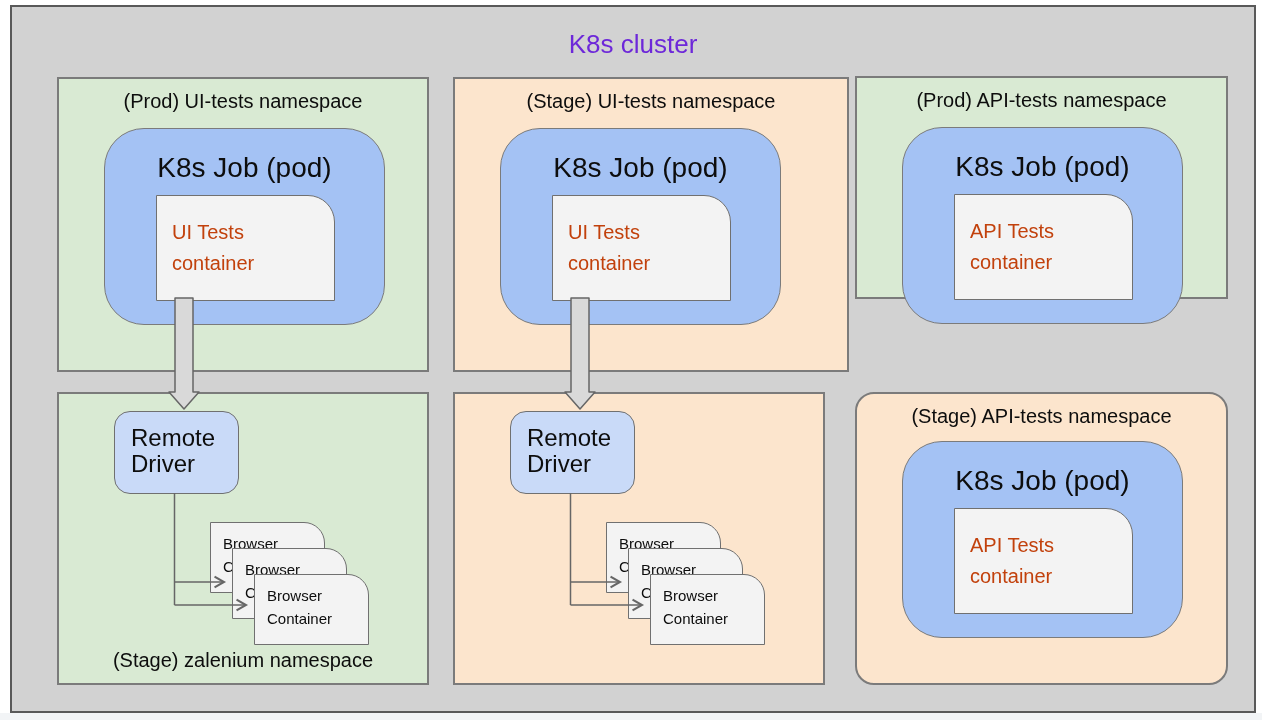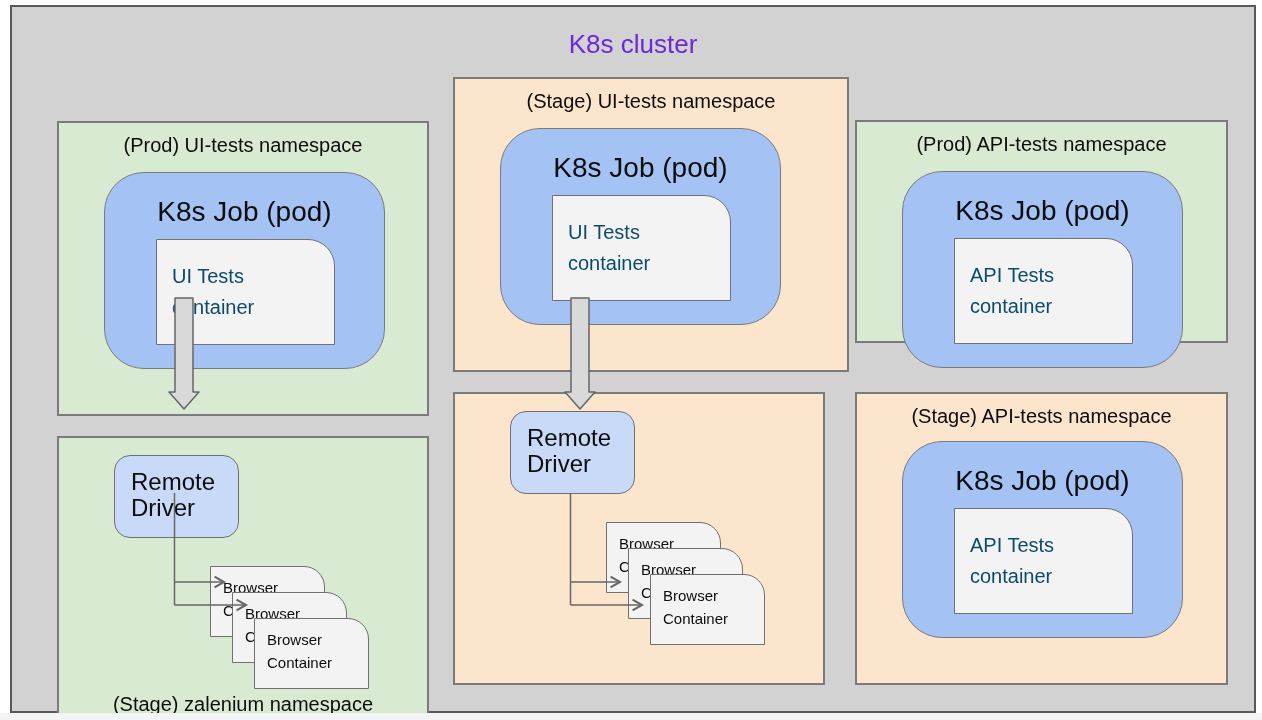--- a/index.html
+++ b/index.html
@@ -11,42 +11,42 @@
     background:var(--cluster-bg,#d2d2d2); border:2px solid #595959;
   }
   .cluster-title {
     position:absolute; left:0; top:22px; width:100%;
     text-align:center; font-size:26px; color:#6d28d9;
   }
 
   .ns {
     position:absolute; border:2px solid var(--border,#7b7b7b);
   }
-  .ns.green { background:var(--prod-bg,#d9ead3);margin-top:44px; }
+  .ns.green { background:var(--prod-bg,#d9ead3); }
   .ns.peach { background:var(--stage-bg,#fce5cd); }
   .ns-title {
     position:absolute; top:11px; left:0; width:100%;
     text-align:center; font-size:20px; color:#0d0d0d; white-space:nowrap;
   }
   .ns-title.bottom { top:auto; bottom:11px; }
 
   .job {
     position:absolute; left:45px; top:49px; width:281px; height:197px;
     background:var(--job-bg,#a4c2f4); border:1.5px solid var(--border,#7b7b7b);
     border-radius:40px;
   }
   .job-title {
     position:absolute; top:23px; left:0; width:100%;
     text-align:center; font-size:28px; color:#0d0d0d; white-space:nowrap;
   }
   .cbox {
     position:absolute; left:51px; top:66px; width:179px; height:106px;
     background:var(--container-bg,#f3f3f3); border:1.5px solid #707070;
     border-radius:0 27px 0 0;
-    font-size:20px; line-height:31px; padding:21px 18px 0 15px; color:#0c4a6e;
+    font-size:20px; line-height:31px; padding:21px 18px 0 15px; color:#c2410c;
   }
 
   .driver {
     position:absolute; left:55px; top:17px; width:125px; height:83px;
     background:var(--driver-bg,#c9daf8); border:1.5px solid #707070;
     border-radius:16px;
     font-size:24px; line-height:26px; padding:13px 26px 0 16px; color:#0d0d0d;
   }
   .browser {
     position:absolute; width:115px; height:71px;
@@ -106,21 +106,21 @@
   <div class="ns-title bottom">(Stage) zalenium namespace</div>
 </div>
 
 <div class="ns peach" style="left:453px; top:392px; width:372px; height:293px;">
   <div class="driver">Remote Driver</div>
   <div class="browser b1">Browser Container</div>
   <div class="browser b2">Browser Container</div>
   <div class="browser b3">Browser Container</div>
 </div>
 
-<div class="ns peach" style="left:855px; top:392px; width:373px; height:293px;">
+<div class="ns peach" style="left:855px; top:392px; width:373px; height:293px;border-radius:19px;">
   <div class="ns-title">(Stage) API-tests namespace</div>
   <div class="job" style="top:47px;">
     <div class="job-title">K8s Job (pod)</div>
     <div class="cbox">API Tests container</div>
   </div>
 </div>
 
 <svg class="overlay" viewBox="0 0 1262 720">
   <defs>
     <marker id="ah" viewBox="0 0 10 10" refX="8" refY="5" markerWidth="9" markerHeight="9" orient="auto">

